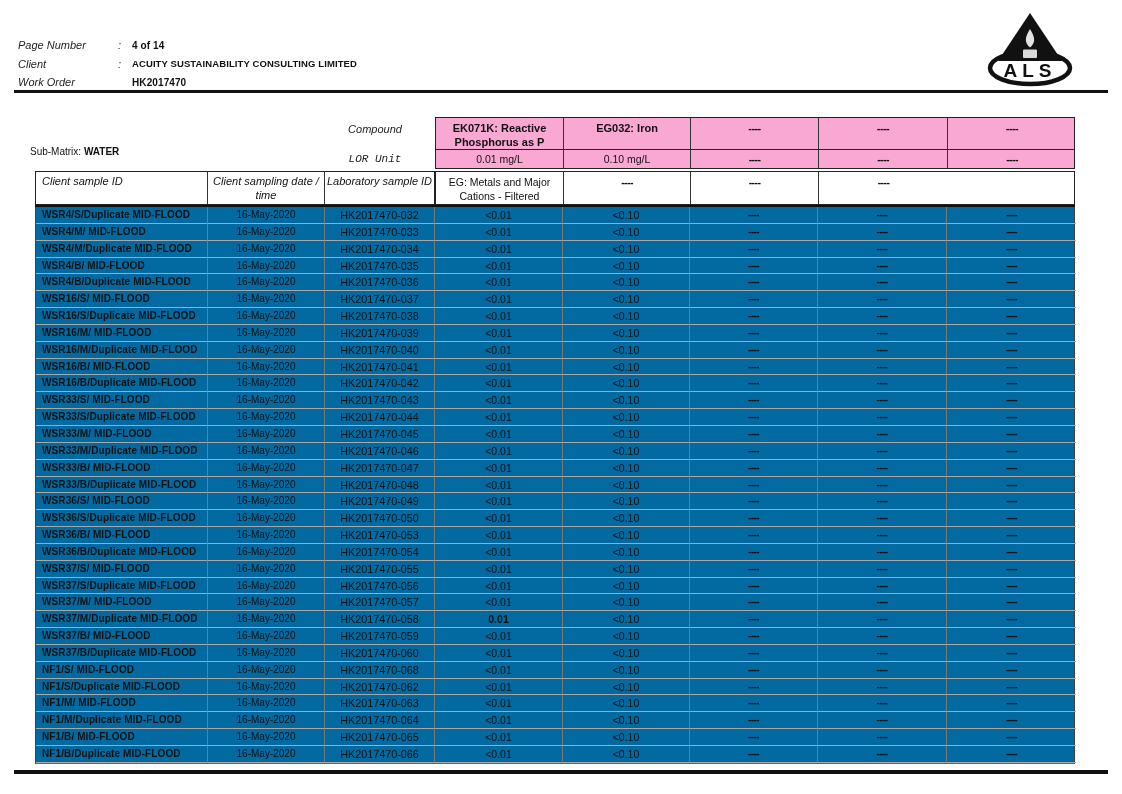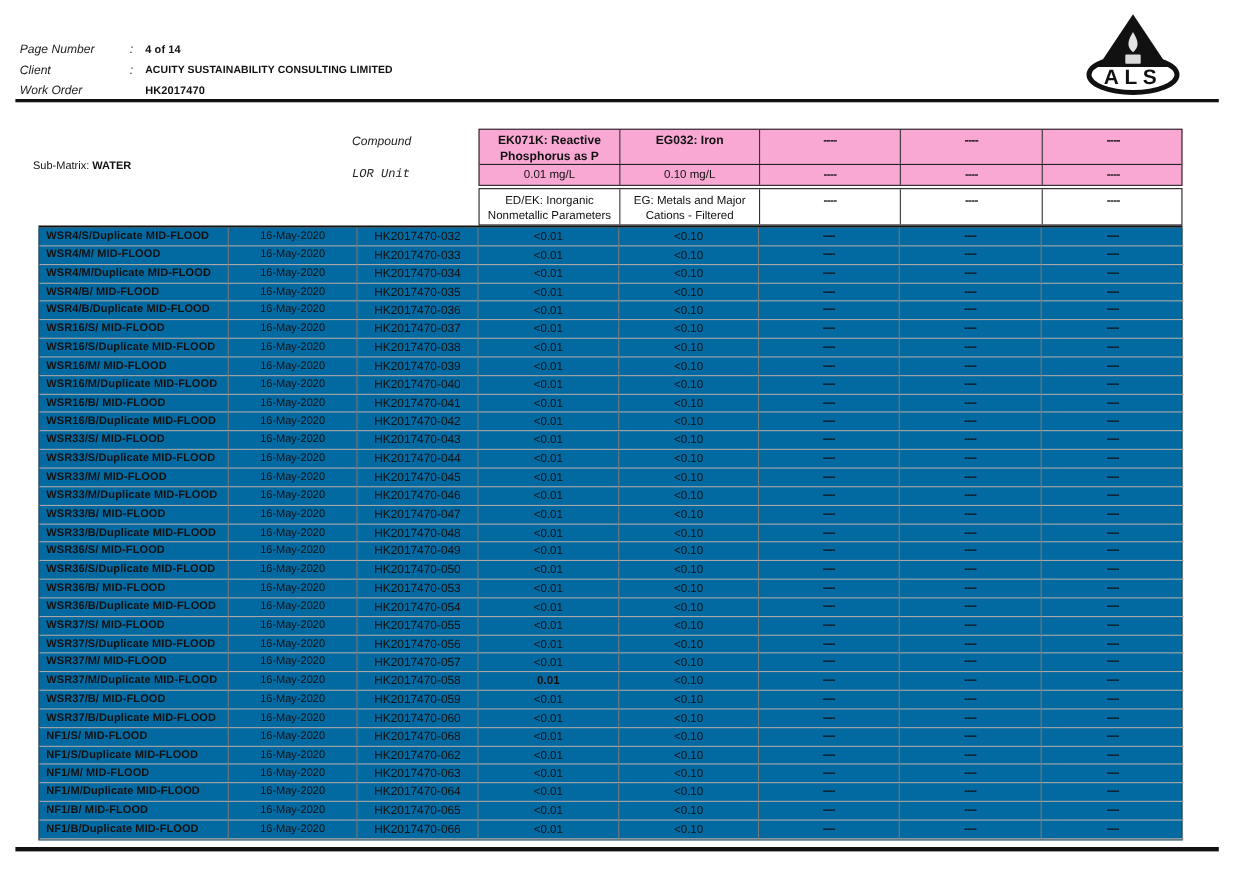--- a/index.html
+++ b/index.html
@@ -15,21 +15,21 @@
   .fvalue.small{font-size:9.5px;}
 
   .logo{position:absolute;left:983px;top:8px;}
 
   .rule-top{position:absolute;left:14px;top:90px;width:1094px;height:3px;background:#111;}
   .rule-bottom{position:absolute;left:14px;top:770px;width:1094px;height:4px;background:#111;}
 
   .submatrix{position:absolute;left:30px;top:122px;font-size:10px;margin-top:24px;}
   .submatrix b{font-weight:bold;}
 
-  .side-label{position:absolute;width:110px;text-align:left;font-style:italic;font-size:11px;color:#222;}
+  .side-label{position:absolute;width:110px;text-align:center;font-style:italic;font-size:11px;color:#222;}
   .lbl-compound{left:320px;top:123px;}
   .lbl-lor{left:320px;top:153px;font-family:Liberation Mono, monospace;}
 
   
   .cbox{position:absolute;left:435px;top:117px;width:640px;border:1px solid #222;box-sizing:border-box;background:#f9a8d4;}
   .cgrid{display:grid;grid-template-columns:128px 127px 128px 129px 128px;}
   .cgrid > div{border-right:1px solid #333;box-sizing:border-box;text-align:center;}
   .cgrid > div:last-child{border-right:none;}
   .row-names{border-bottom:1px solid #222;}
   .cname{height:31px;font-weight:bold;font-size:11px;line-height:14px;padding-top:3px;}
@@ -117,28 +117,34 @@
         <div class="clor">0.01 mg/L</div>
         <div class="clor">0.10 mg/L</div>
         <div class="clor hdash">----</div>
         <div class="clor hdash">----</div>
         <div class="clor hdash">----</div>
       </div>
   </div>
 
   <div class="gbox">
     <div class="cgrid">
-        <div class="cgroup">ED/EK: Inorganic Nonmetallic Parameters</div>
         <div class="cgroup">EG: Metals and Major Cations - Filtered</div>
         <div class="cgroup hdash">----</div>
         <div class="cgroup hdash">----</div>
         <div class="cgroup hdash">----</div>
       </div>
   </div>
 
+  <div class="idbox">
+    <div class="idgrid">
+      <div class="first">Client sample ID</div>
+      <div>Client sampling date / time</div>
+      <div>Laboratory sample ID</div>
+    </div>
+  </div>
 
   <div class="data-topline"></div>
 
   <div class="dgrid">
       <div class="dcell c-id">WSR4/S/Duplicate MID-FLOOD</div>
       <div class="dcell c-date">16-May-2020</div>
       <div class="dcell c-lab">HK2017470-032</div>
       <div class="dcell c-val">&lt;0.01</div>
       <div class="dcell c-val">&lt;0.10</div>
       <div class="dcell c-dash">----</div>

